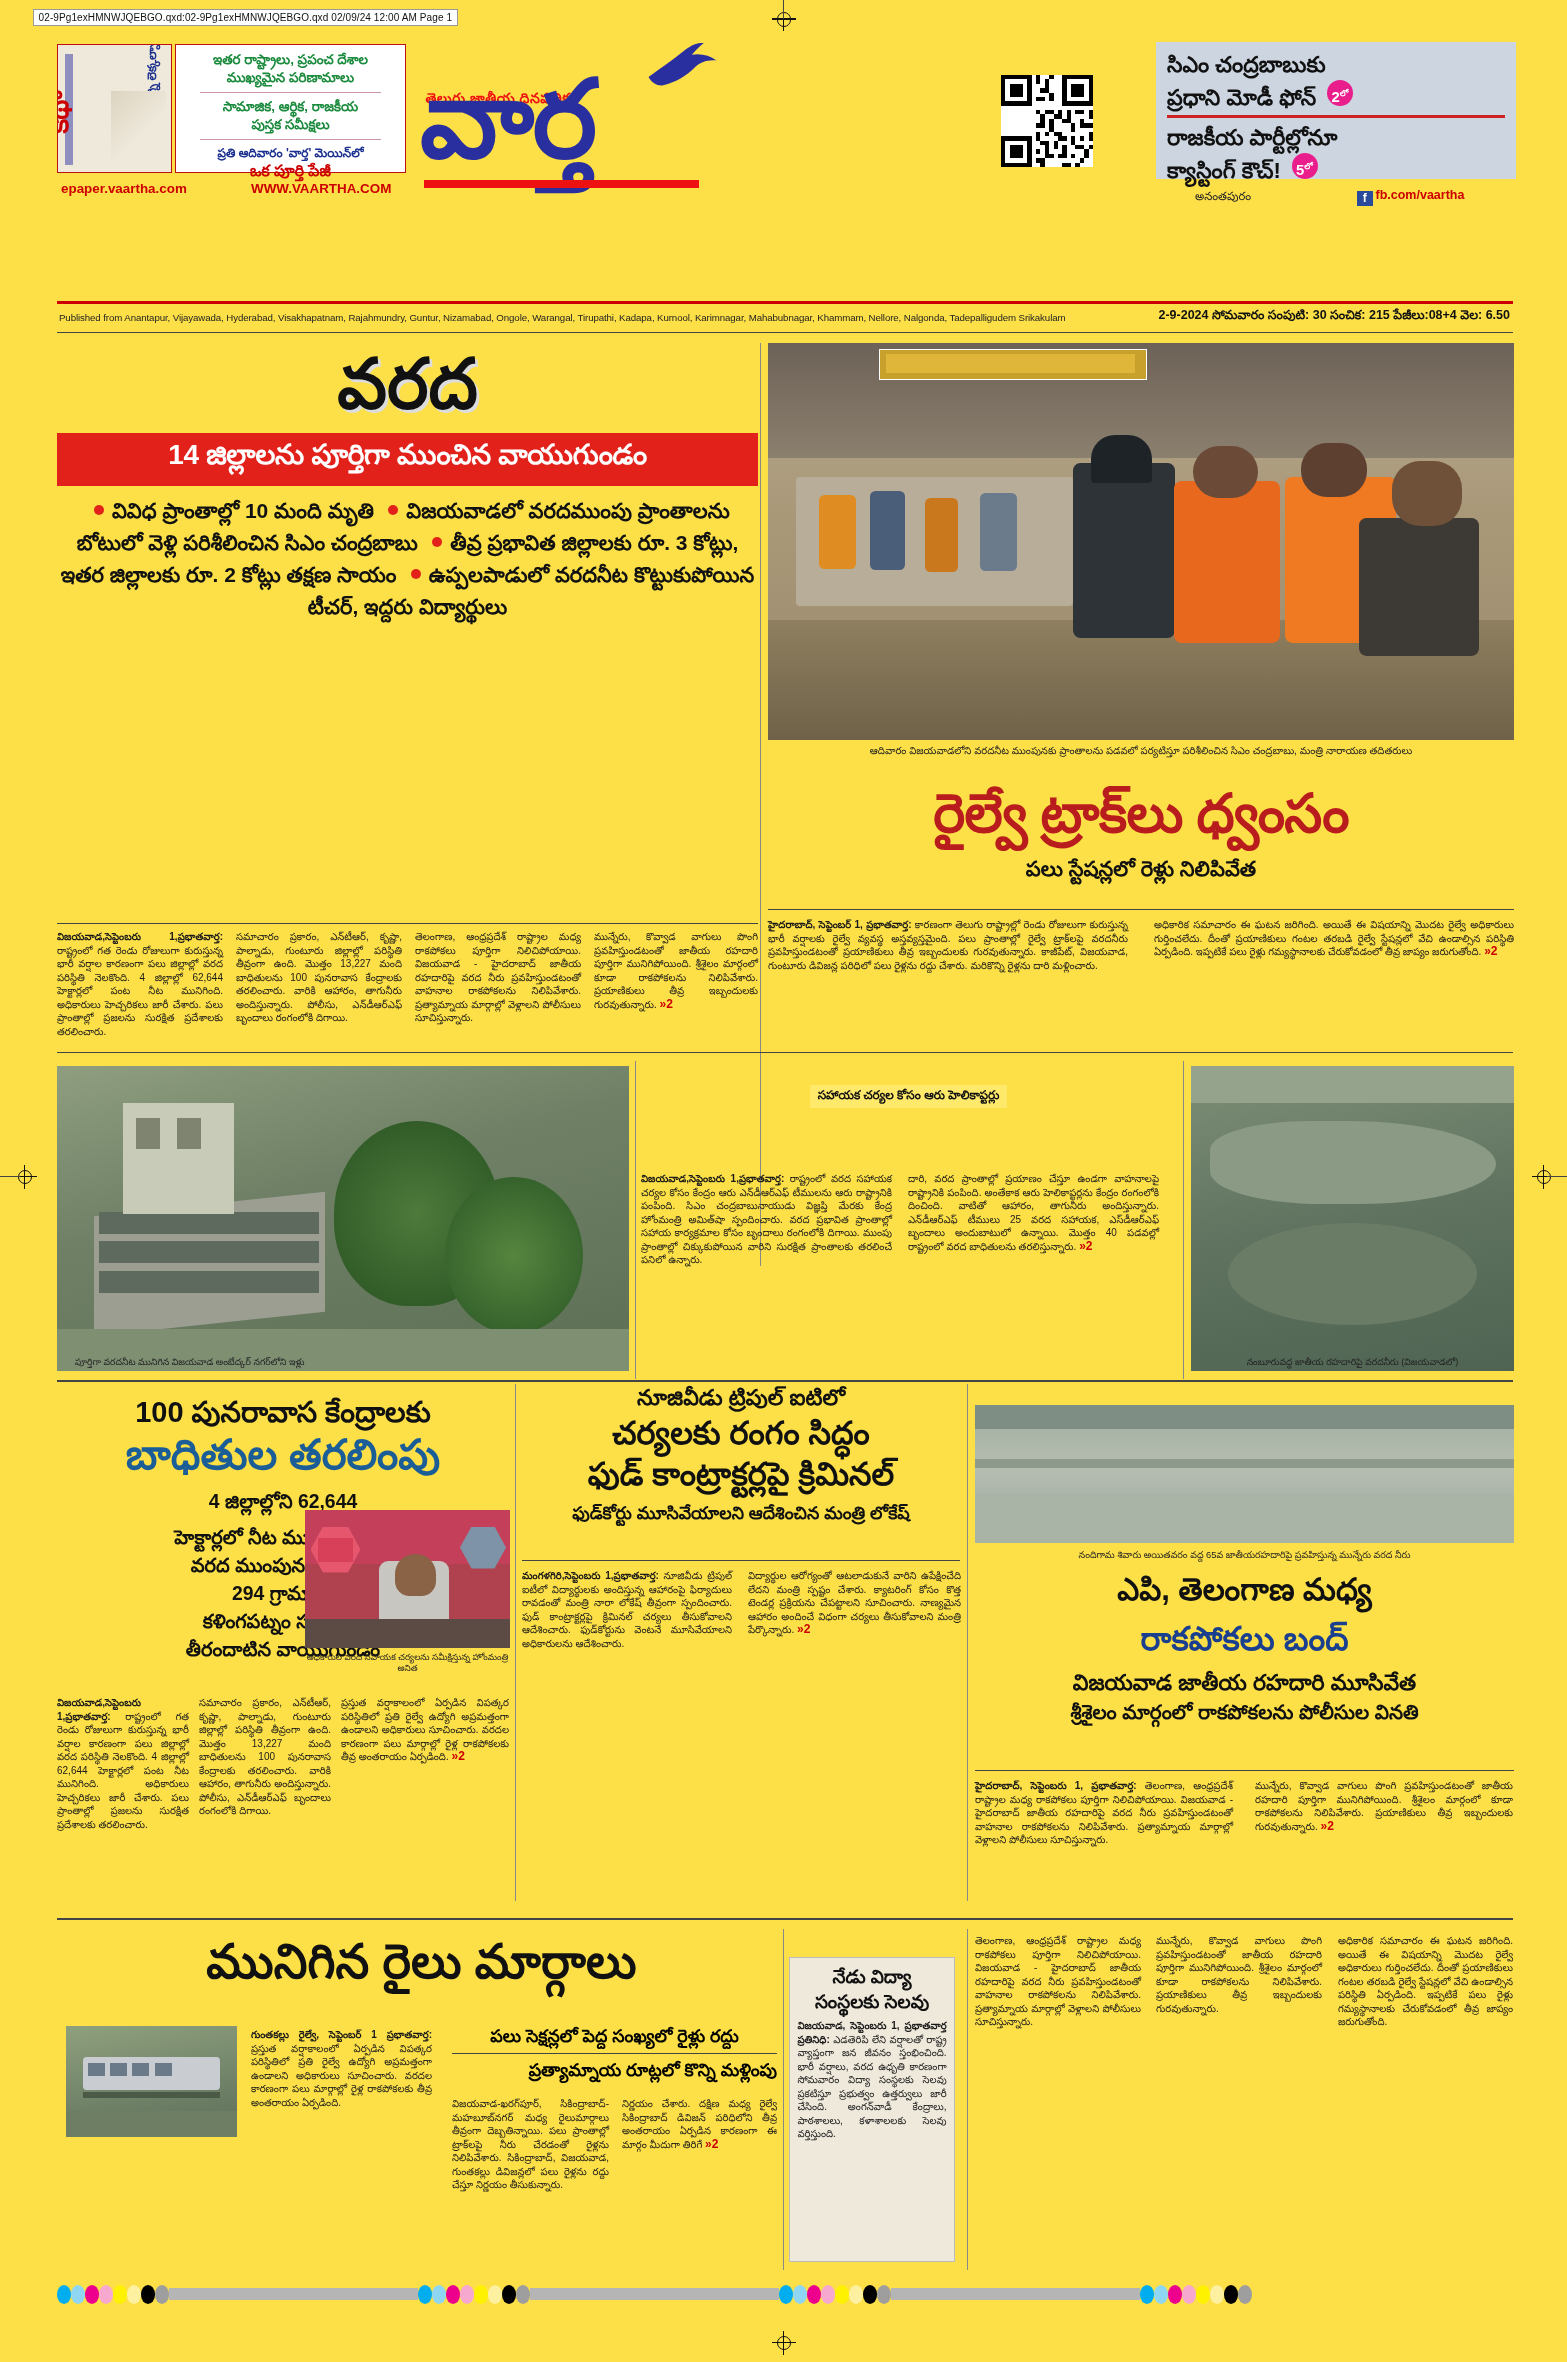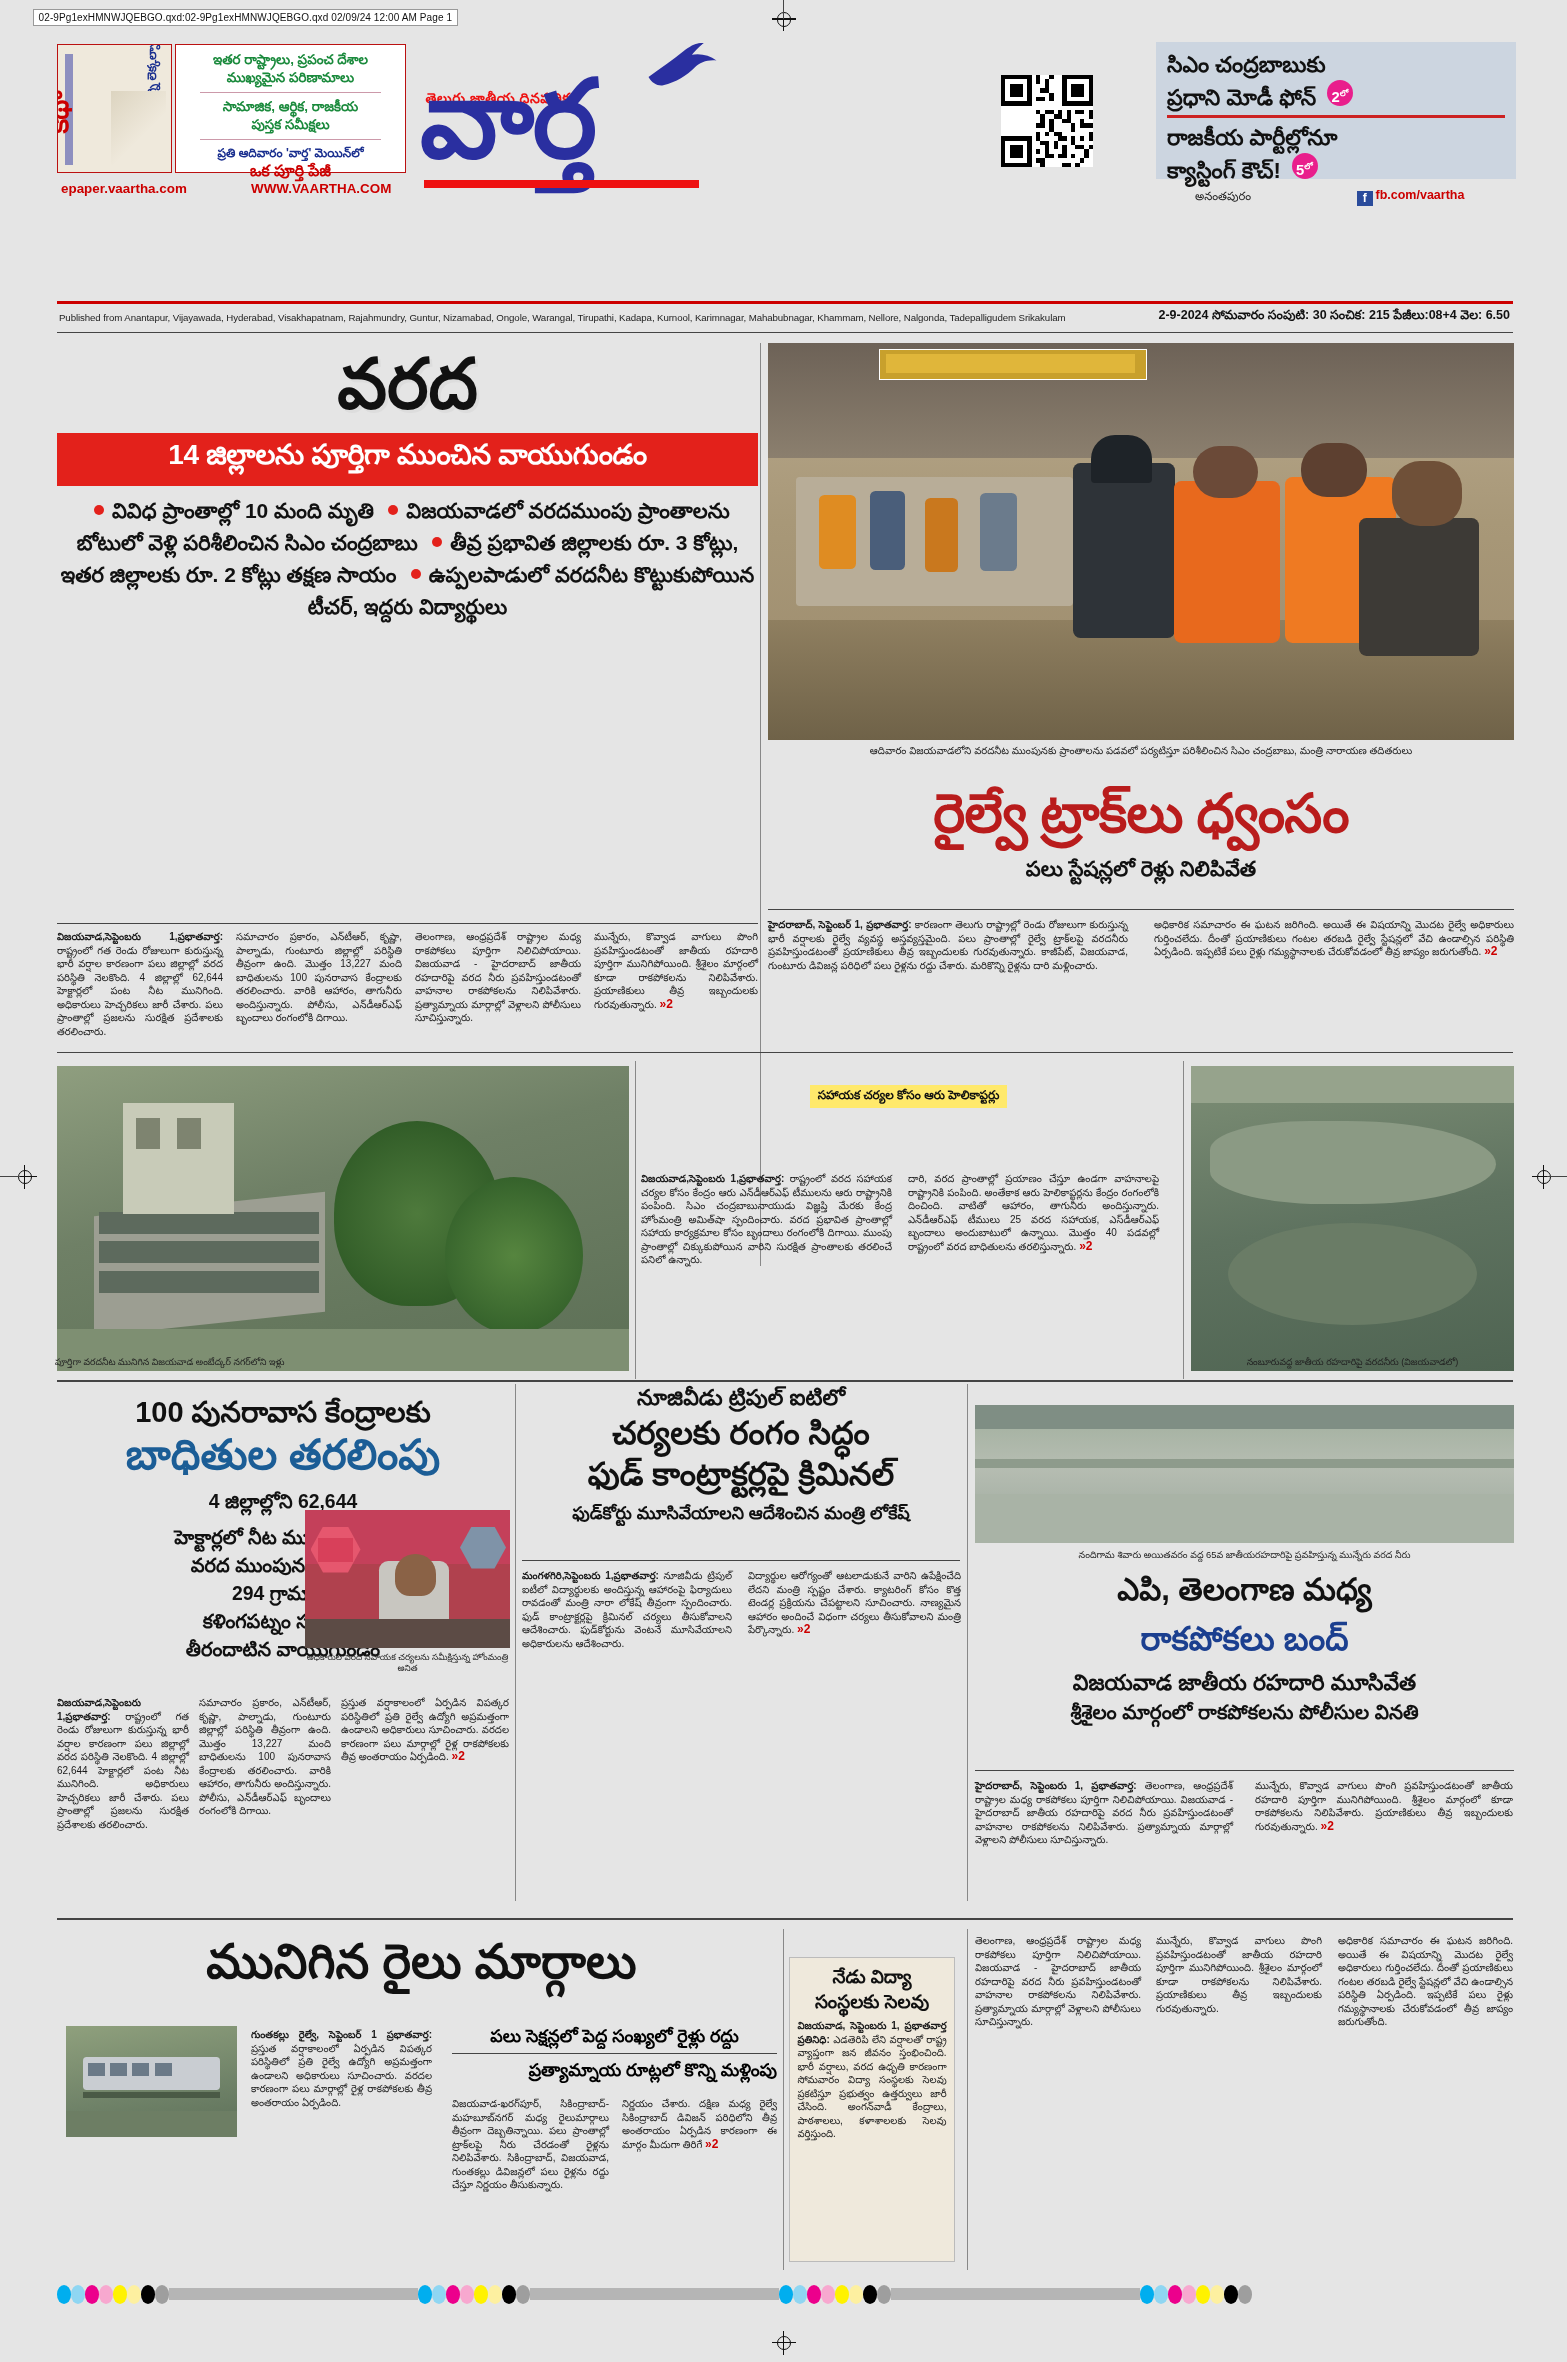--- a/index.html
+++ b/index.html
@@ -2,21 +2,21 @@
 <html style="font-size:14.8px"><head>
 <meta charset="utf-8">
 <style>
   * { margin:0; padding:0; box-sizing:border-box; }
   html,body {
     width:1567px; height:2363px;
     background:#ffffff;
     font-family:"Liberation Sans", sans-serif;
     overflow:hidden;
   }
-  .page { position:relative; width:1567px; height:2363px; background:#e5e5e5; }
+  .page { position:relative; width:1567px; height:2363px; background:#fde047; }
 
   
   .slug {
     position:absolute; left:33px; top:9.2px;
     font-size:10px; color:#111; letter-spacing:0.1px;
     border:0.9px solid #999; padding:1.8px 4.6px; background:#fff; white-space:nowrap;
   }
   .regmark { position:absolute; width:24px; height:24px; }
   .regmark::before, .regmark::after {
     content:""; position:absolute; background:#111;
@@ -177,21 +177,21 @@
   
   .col { font-size:10px; color:#1a1a1a; line-height:13.5px; text-align:justify; }
   .col .lead-in { font-weight:bold; }
   .jump { color:#c00; font-weight:bold; font-size:12px; }
 
   .hr-thin { background:#444; position:absolute; }
   .vr { position:absolute; width:0.9px; background:#888; }
 
   
   .ndrf-photo { position:absolute; left:57px; top:1066px; width:572px; height:305px; background:#6f7f63; overflow:hidden; }
-  .ndrf-cap { position:absolute; left:55px; top:1357px; width:572px; font-size:9.2px; color:#222; }
+  .ndrf-cap { position:absolute; left:75px; top:1357px; width:572px; font-size:9.2px; color:#222; }
   .ndrf { position:absolute; left:641px; top:1076px; width:535px; }
   .ndrf h2 {
     font-size:35px; font-weight:bold; color:#2f6f3f; text-align:center; line-height:42px;
   }
   .yellowbox {
     margin:9.2px auto 0; display:block; background:#ffe96b; color:#111;
     font-size:12px; font-weight:bold; text-align:center; padding:2.8px 7.4px; width:max-content;
   }
   .ndrf-photo2 { position:absolute; left:1191px; top:1066px; width:323px; height:305px; background:#5a7a5f; overflow:hidden; }
   .ndrf-cap2 { position:absolute; left:1191px; top:1357px; width:323px; font-size:9.2px; color:#222; text-align:center; }

